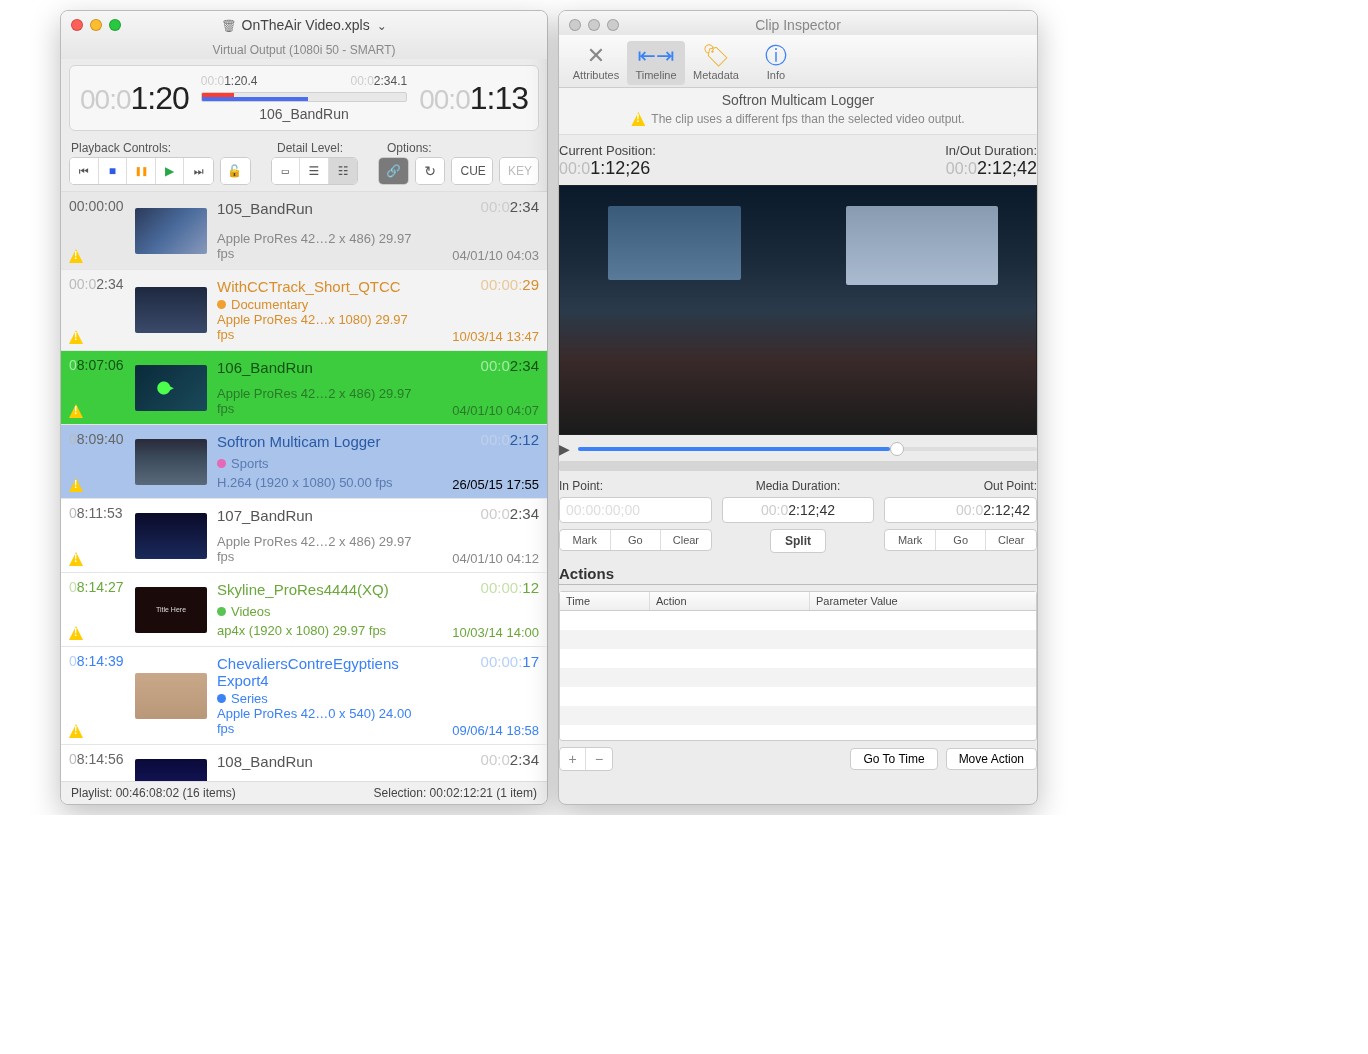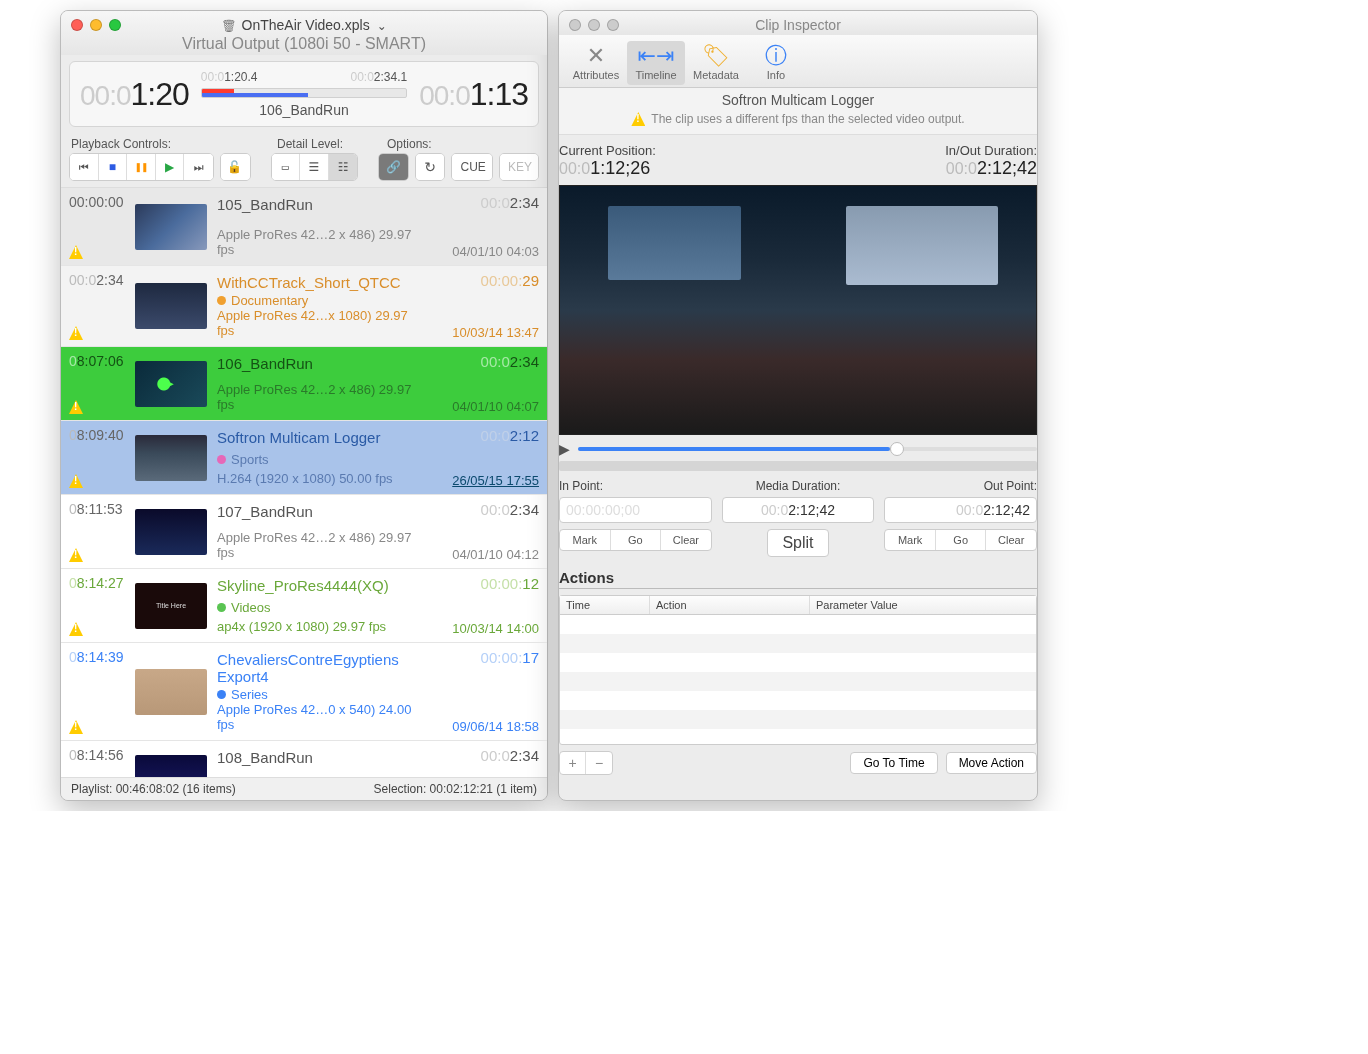--- a/index.html
+++ b/index.html
@@ -8,21 +8,21 @@
   .window { background: #ececec; border-radius: 8px; box-shadow: 0 10px 30px rgba(0,0,0,0.25); overflow: hidden; border: 1px solid #bbb; }
   .win-left { width: 488px; }
   .win-right { width: 480px; }
   
   .titlebar { position: relative; padding: 6px 8px 2px; text-align: center; background: linear-gradient(#f6f6f6,#e6e6e6); }
   .traffic { position: absolute; left: 10px; top: 8px; display: flex; gap: 7px; }
   .dot { width: 12px; height: 12px; border-radius: 50%; border: 0.5px solid rgba(0,0,0,0.2); }
   .dot.r { background: #ff5f57; } .dot.y { background: #febc2e; } .dot.g { background: #28c840; }
   .dot.dim { background: #ccc; }
   .titlebar .tline { font-size: 14px; color: #444; display: flex; justify-content: center; align-items: center; gap: 5px;}
-  .titlebar .sub { font-size: 16px; color: #888; margin-top: 2px; }
+  .titlebar .sub { font-size: 12px; color: #888; margin-top: 10px; }
   .trash-icon::before{content:"🗑"; font-size:12px; color:#777;}
   .chev::after{content:"⌄"; font-size:12px; color:#555; margin-left:2px;}
   
   .timepanel { margin: 6px 8px; background: #f7f7f7; border: 1px solid #d5d5d5; border-radius: 6px; padding: 8px 10px; display: flex; align-items: center; gap: 12px; }
   .bigtc { font-weight: 400; display:flex; align-items:baseline;}
   .bigtc .grey { color:#ccc; font-size:28px; letter-spacing:-1px;}
   .bigtc .black { color:#222; font-size:32px; font-weight:500; letter-spacing:-1px;}
   .progresscol { flex:1; }
   .tcrow { display:flex; justify-content:space-between; font-size:12px; margin-bottom:4px;}
   .tc-grey { color:#ccc; } .tc-dark { color:#555; }
@@ -88,21 +88,21 @@
   .pl-row.selected .pl-fmt,.pl-row.selected .pl-cat{color:#5a7ab0;}
   .pl-right { width:120px; text-align:right; display:flex; flex-direction:column; justify-content:space-between;}
   .pl-dur { font-size:15px;}
   .pl-dur .g{color:#ccc;} .pl-dur .d{color:#555;}
   .pl-row.warn-row .pl-dur .g{color:#e8c898;} .pl-row.warn-row .pl-dur .d{color:#d98e2b;}
   .pl-row.playing .pl-dur .g{color:#a7e9a7;} .pl-row.playing .pl-dur .d{color:#145214;}
   .pl-row.selected .pl-dur .g{color:#c0d0e8;} .pl-row.selected .pl-dur .d{color:#2a5aa5;}
   .pl-date { font-size:13px; color:#888;}
   .pl-row.warn-row .pl-date{color:#d98e2b;}
   .pl-row.playing .pl-date{color:#2a7a2a;}
-  .pl-row.selected .pl-date{color:#0c4a6e;text-decoration:underline;}
+  .pl-row.selected .pl-date{color:#000000;}
   .col-c7 .pl-title,.col-c7 .pl-cat,.col-c7 .pl-fmt,.col-c7 .pl-date{color:#3b82f6;}
   .col-c7 .pl-dur .d{color:#3b82f6;} .col-c7 .pl-dur .g{color:#b5d0f8;}
   .col-c6 .pl-title,.col-c6 .pl-cat,.col-c6 .pl-fmt,.col-c6 .pl-date{color:#6aa83a;}
   .col-c6 .pl-dur .d{color:#6aa83a;} .col-c6 .pl-dur .g{color:#c5e0a8;}
   
   .statusbar { display:flex; justify-content:space-between; padding:4px 10px; font-size:12px; color:#444; background:#f0f0f0; border-top:1px solid #ddd;}
   
   .ci-toolbar { display:flex; padding:6px 8px 2px; gap:2px; background:linear-gradient(#fafafa,#e8e8e8); border-bottom:1px solid #ccc;}
   .ci-tab { width:58px; text-align:center; font-size:11px; color:#666; padding:2px 0 4px; border-radius:4px; cursor:pointer;}
   .ci-tab.active{background:#d8d8d8;}
@@ -126,21 +126,21 @@
   .ioRow{display:flex; justify-content:space-between; margin-top:8px; gap:10px;}
   .ioCol{flex:1; font-size:12px; color:#444;}
   .ioCol.center{text-align:center;} .ioCol.right{text-align:right;}
   .ioBox{background:#fff; border:1px solid #ccc; border-radius:4px; padding:4px 6px; margin-top:4px; font-size:14px; height:26px; display:flex; align-items:center;}
   .ioBox.center{justify-content:center;} .ioBox.right{justify-content:flex-end;}
   .ioBox .g{color:#ccc;} .ioBox .d{color:#333;}
   .ioBox.ph .g{color:#ddd;}
   .minibtns{display:flex; gap:0; margin-top:6px; background:#fff; border:1px solid #ccc; border-radius:4px; overflow:hidden;}
   .minibtns .mb{flex:1; text-align:center; font-size:11px; padding:4px 0; border-right:1px solid #ddd; cursor:pointer; color:#555;}
   .minibtns .mb:last-child{border-right:none;}
-  .splitbtn{display:inline-block; background:#fff; border:1px solid #ccc; border-radius:4px; padding:4px 14px; font-size:16px; cursor:pointer; margin-top:6px;}
+  .splitbtn{display:inline-block; background:#fff; border:1px solid #ccc; border-radius:4px; padding:4px 14px; font-size:12px; cursor:pointer; margin-top:6px;font-weight:bold;}
   .sectionlabel{font-size:15px; font-weight:bold; color:#333; margin-top:12px; padding-bottom:2px; border-bottom:1px solid #bbb;}
   .acttable{background:#fff; border:1px solid #ccc; margin-top:6px; height:150px; border-radius:3px;}
   .acthdr{display:flex; background:linear-gradient(#fdfdfd,#efefef); border-bottom:1px solid #ccc; font-size:11px; color:#444;}
   .acthdr div{padding:3px 6px; border-right:1px solid #ddd;}
   .acthdr .c1{width:90px;} .acthdr .c2{width:160px;} .acthdr .c3{flex:1; border-right:none;}
   .actbody .arow{height:19px; display:flex;}
   .actbody .arow:nth-child(even){background:#f3f3f3;}
   .footer2{display:flex; justify-content:space-between; align-items:center; margin-top:6px;}
   .plusminus{display:flex; gap:0; background:#fff; border:1px solid #ccc; border-radius:4px; overflow:hidden;}
   .plusminus .pm{width:26px; height:22px; display:flex; align-items:center; justify-content:center; font-size:14px; color:#888; border-right:1px solid #ddd; cursor:pointer;}

